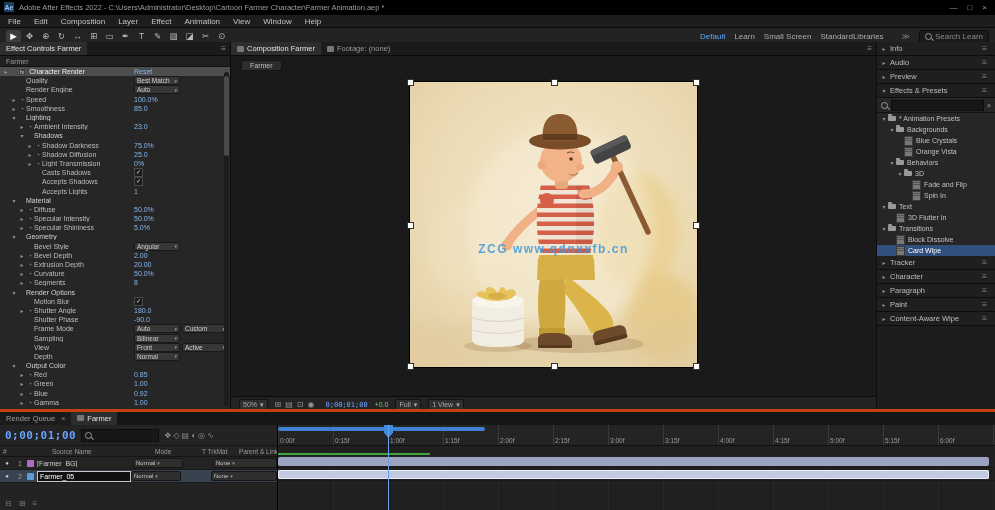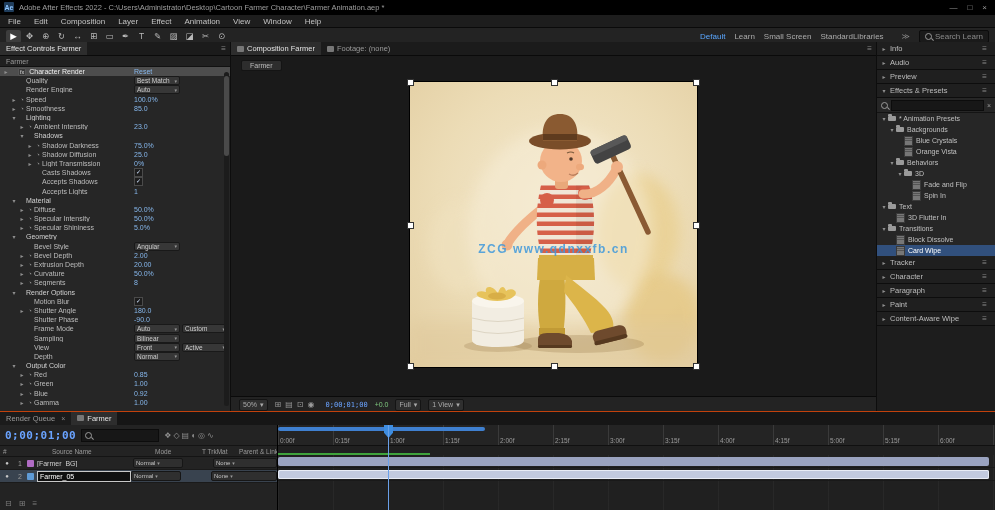--- a/index.html
+++ b/index.html
@@ -73,21 +73,21 @@
   .ep-search input{flex:1;min-width:0;background:#171717;border:1px solid #0c0c0c;color:#ddd;font-size:7px;height:9px;padding:0 2px;font-family:inherit;}
   .ep-clear{color:#9a9a9a;font-size:7px;}
   #ep-tree{flex:0 0 auto;}
   .tree-row{height:11px;display:flex;align-items:center;font-size:7px;color:#c0c0c0;white-space:nowrap;overflow:hidden;}
   .tree-row.sel{background:#31507d;color:#fff;}
   .icon-folder{width:8px;height:5px;background:#9a9a9a;position:relative;border-radius:1px;flex:0 0 8px;margin-right:3px;}
   .icon-folder::before{content:"";position:absolute;top:-2px;left:0;width:4px;height:2px;background:#9a9a9a;border-radius:1px 1px 0 0;}
   .icon-preset{width:7px;height:8px;background:linear-gradient(#777 1px,#555 1px,#555 2px,#777 2px,#777 3px,#555 3px,#555 4px,#777 4px);border:1px solid #3a3a3a;flex:0 0 7px;margin-right:3px;}
   .rp-filler{flex:1;background:#1d1d1d;}
   
-  #timeline{position:absolute;left:0;right:0;bottom:0;height:98px;background:#1d1d1d;border-top:1px solid #c2410c;text-decoration:underline;}
+  #timeline{position:absolute;left:0;right:0;bottom:0;height:98px;background:#1d1d1d;border-top:3px solid #c2410c;text-decoration:underline;}
   #tl-tabstrip{height:13px;background:#161616;display:flex;align-items:center;}
   #tl-body{position:absolute;top:13px;left:0;right:0;bottom:0;display:flex;}
   #tl-left{width:277px;background:#232323;border-right:1px solid #000;display:flex;flex-direction:column;position:relative;}
   #tl-controls{height:20px;display:flex;align-items:center;gap:5px;padding:0 5px;}
   .timecode{color:#6aa3ff;font-family:"DejaVu Sans Mono",monospace;font-size:11px;font-weight:bold;letter-spacing:.5px;}
   .tl-search{display:flex;align-items:center;gap:3px;background:#171717;border:1px solid #0c0c0c;height:11px;padding:0 3px;width:70px;}
   .tl-search input{flex:1;min-width:0;background:transparent;border:none;outline:none;color:#ddd;font-size:7px;font-family:inherit;}
   .tl-ico{color:#8f8f8f;font-size:8px;margin-right:2px;}
   #tl-cols{height:10px;display:flex;align-items:center;font-size:6.5px;color:#9a9a9a;border-top:1px solid #141414;border-bottom:1px solid #141414;}
   .colcell{padding-left:3px;overflow:hidden;white-space:nowrap;}

